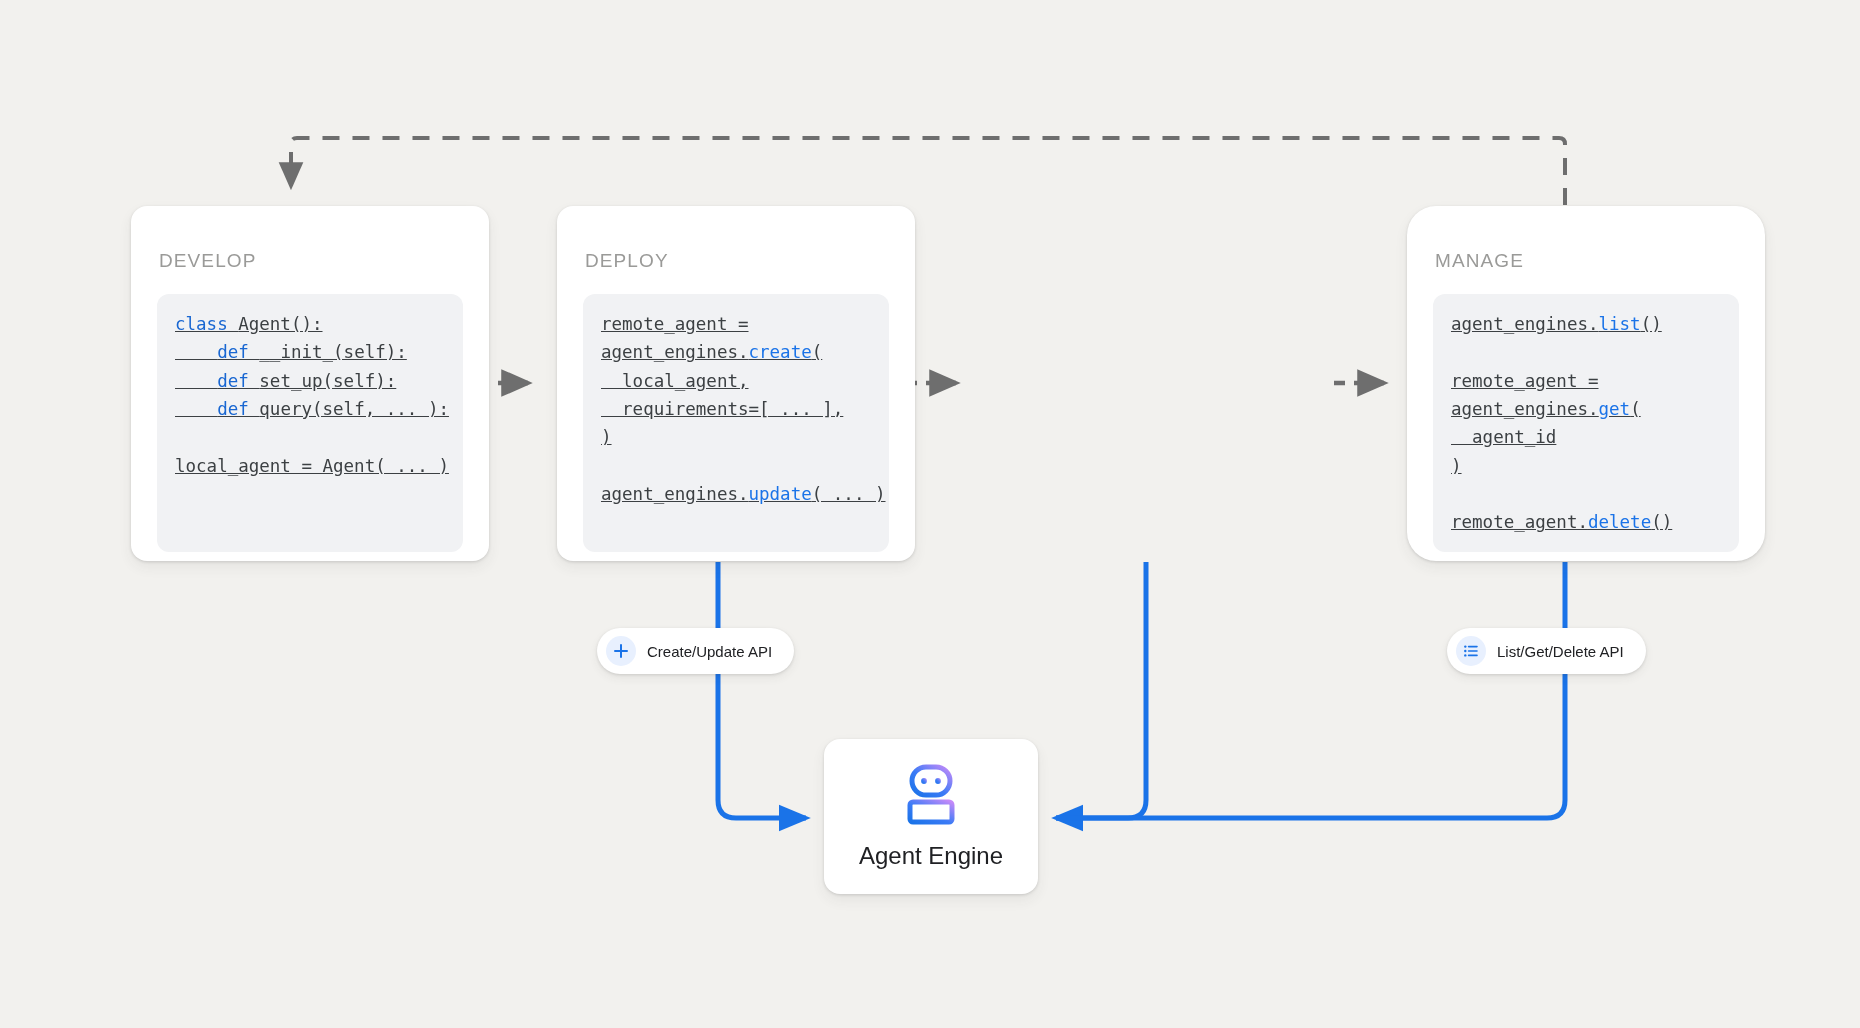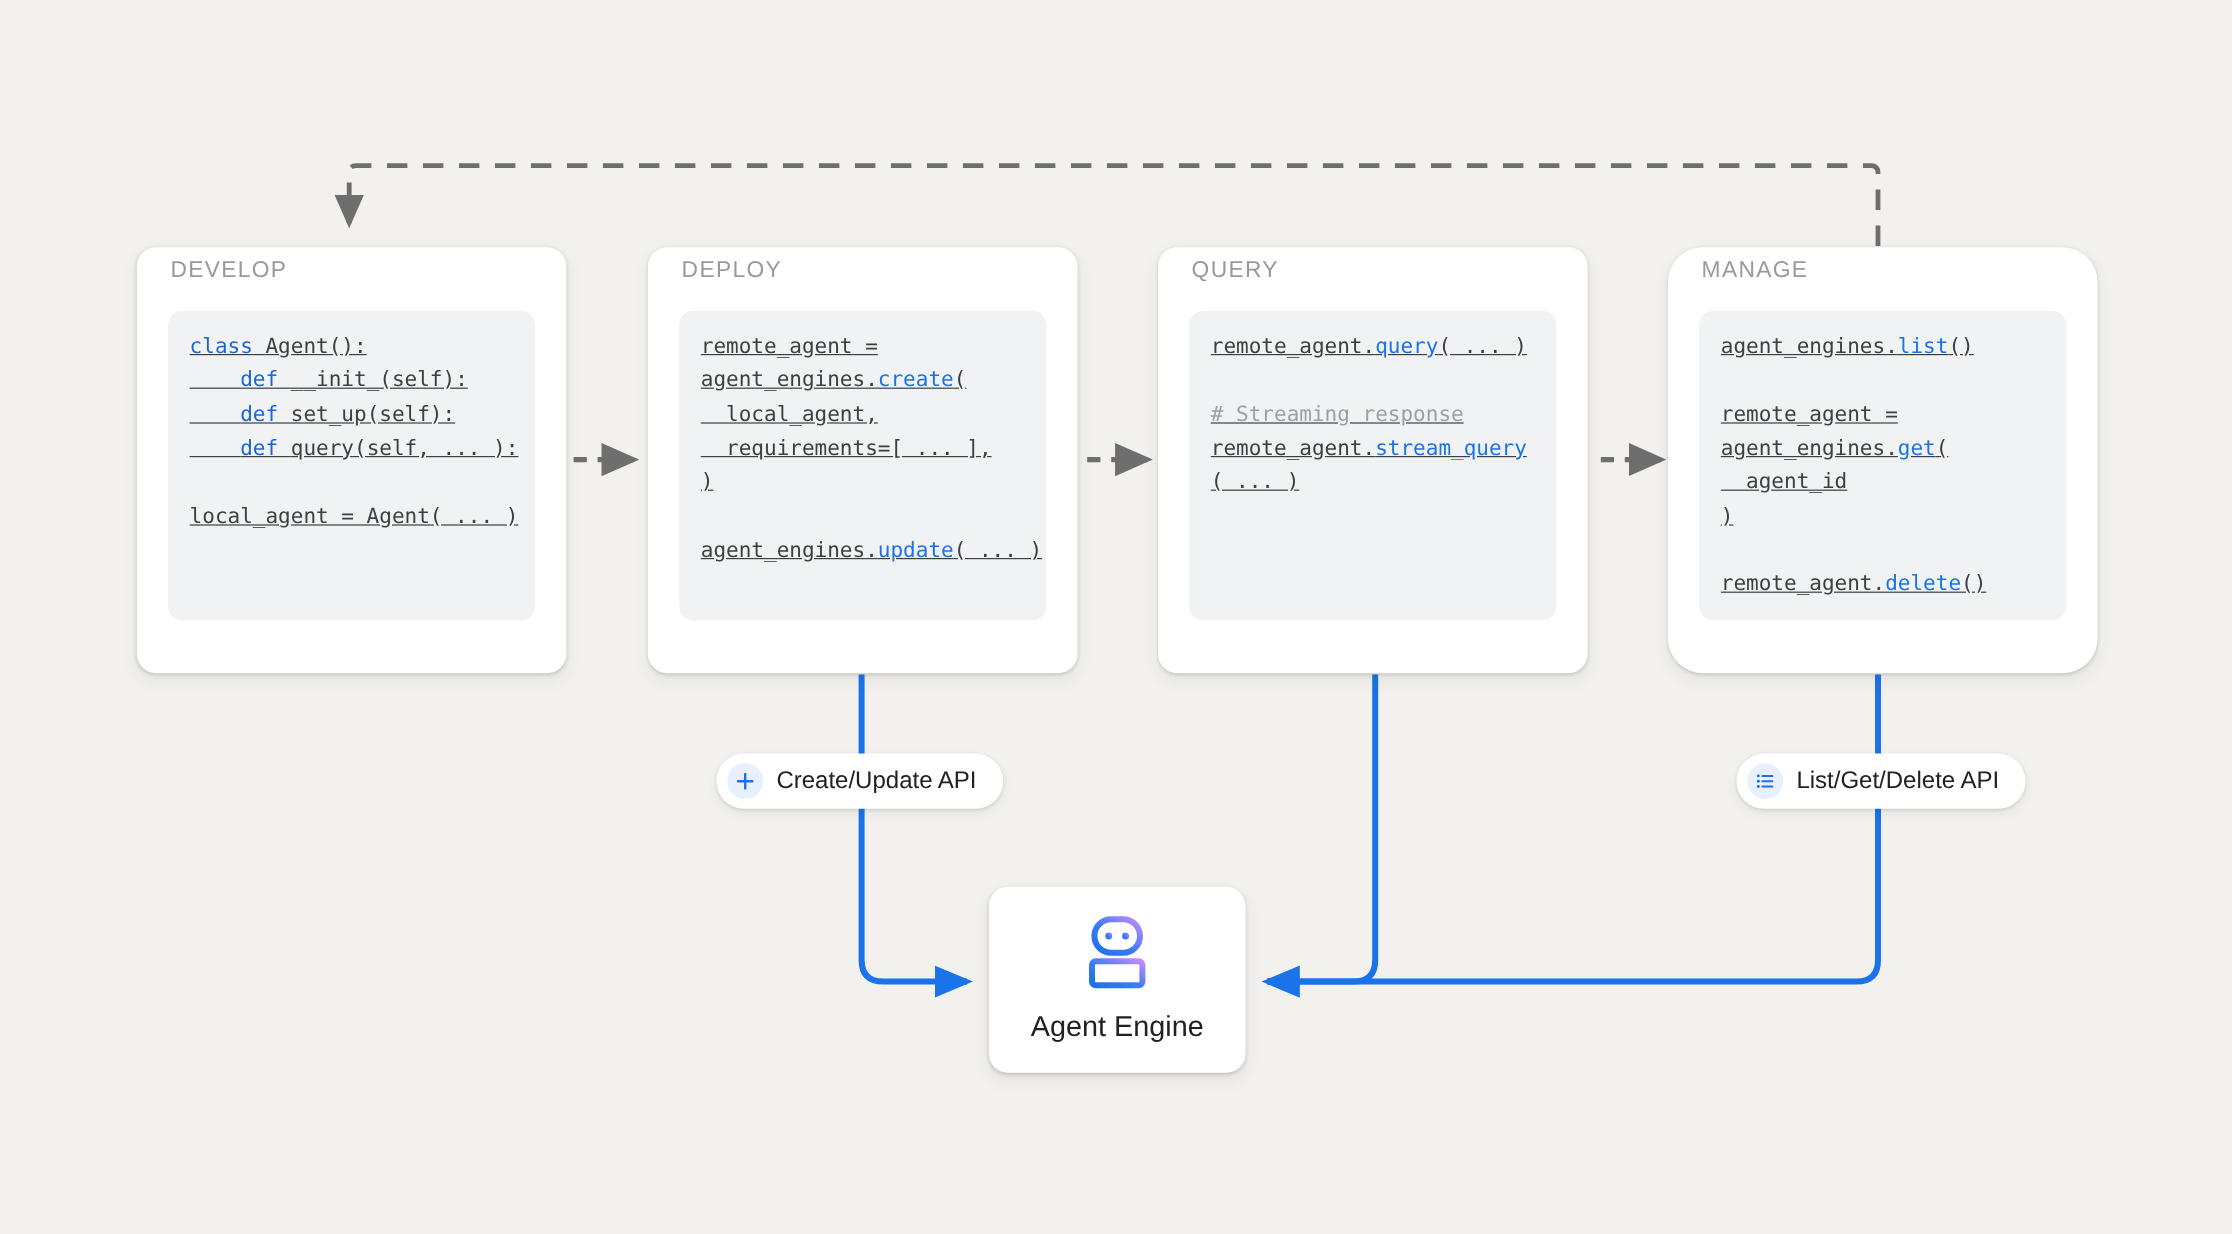--- a/index.html
+++ b/index.html
@@ -23,22 +23,23 @@
     pointer-events: none;
   }
 
   
   .card {
     position: absolute;
     background: #ffffff;
     border-radius: 16px;
     box-shadow: 0 1px 3px rgba(60,60,60,0.18), 0 6px 14px rgba(60,60,60,0.07);
     box-sizing: border-box;
-    padding: 9px 26px 22px 26px;
+    padding: 44px 26px 22px 26px;
     z-index: 3;
+    margin-left: 17px;
   }
   .card-title {
     font-size: 19px;
     letter-spacing: 1.1px;
     color: #9a9a98;
     font-weight: 400;
     margin: 0 0 22px 2px;
   }
   .code-block {
     background: #f1f2f4;
@@ -61,21 +62,21 @@
   .pill {
     position: absolute;
     display: flex;
     align-items: center;
     gap: 11px;
     height: 46px;
     padding: 0 22px 0 9px;
     background: #ffffff;
     border-radius: 999px;
     box-shadow: 0 1px 3px rgba(60,60,60,0.16), 0 4px 10px rgba(60,60,60,0.07);
-    font-size: 20px;
+    font-size: 15px;
     color: #202124;
     white-space: nowrap;
     z-index: 6;
   }
   .pill-icon {
     width: 30px;
     height: 30px;
     border-radius: 50%;
     background: #e8f0fe;
     display: flex;
@@ -155,28 +156,20 @@
     <div class="card-title">DEPLOY</div>
     <div class="code-block" style="height:258px;"><span>remote_agent =</span>
 <span>agent_engines.</span><span class="fn">create</span><span>(</span>
 <span>  local_agent,</span>
 <span>  requirements=[ ... ],</span>
 <span>)</span>
 <span></span>
 <span>agent_engines.</span><span class="fn">update</span><span>( ... )</span></div>
   </div>
 
-  <div class="card" style="left:965px; top:206px; width:358px; height:355px;">
-    <div class="card-title">QUERY</div>
-    <div class="code-block" style="height:258px;"><span>remote_agent.</span><span class="fn">query</span><span>( ... )</span>
-<span></span>
-<span class="cmt"># Streaming response</span>
-<span>remote_agent.</span><span class="fn">stream_query</span>
-<span>( ... )</span></div>
-  </div>
 
   <div class="card" style="left:1390px; top:206px; width:358px; height:355px;border-radius:29px;">
     <div class="card-title">MANAGE</div>
     <div class="code-block" style="height:258px;"><span>agent_engines.</span><span class="fn">list</span><span>()</span>
 <span></span>
 <span>remote_agent =</span>
 <span>agent_engines.</span><span class="fn">get</span><span>(</span>
 <span>  agent_id</span>
 <span>)</span>
 <span></span>

